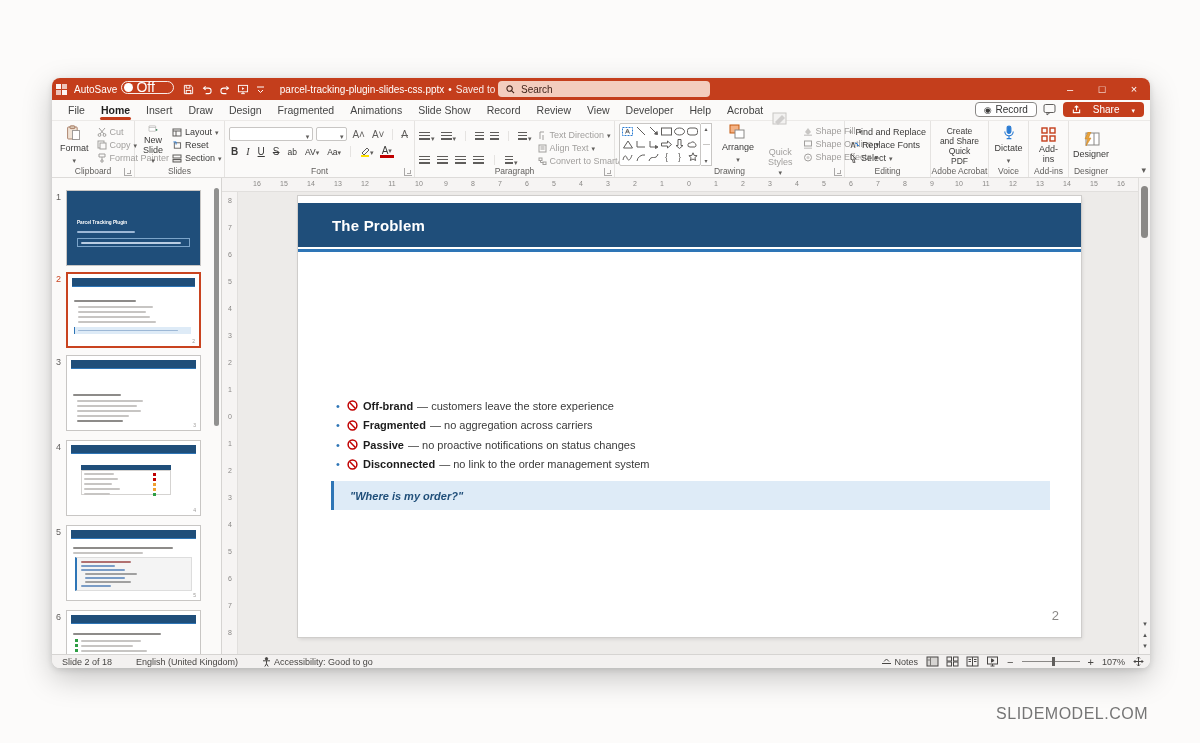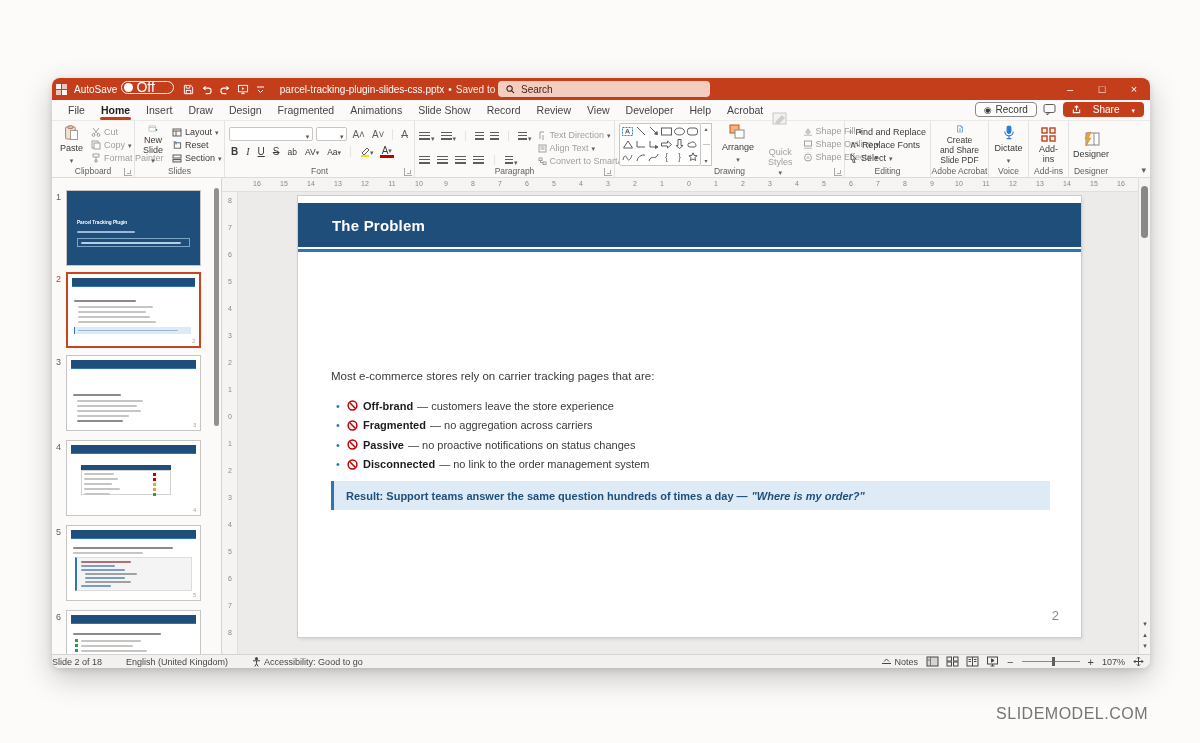--- a/index.html
+++ b/index.html
@@ -86,21 +86,21 @@
   .callout { position:absolute; left:33px; top:285px; width:719px; height:29px; background:#deebf7; border-left:3px solid #2e75b6; display:flex; align-items:center; padding-left:12px; font-size:11px; font-weight:bold; color:#1f4e79; }
   .callout i { margin-left:4px; }
   .pagenum { position:absolute; right:22px; bottom:14px; font-size:13px; color:#8a8886; }
 
   .vscroll { position:absolute; right:0; top:0; width:12px; bottom:0; background:#f6f4f3; border-left:1px solid #e1dfdd; }
   .vthumb { position:absolute; left:2px; top:8px; width:7px; height:52px; background:#8a8886; border-radius:4px; }
   .vs-arrows { position:absolute; left:0; bottom:4px; width:12px; display:flex; flex-direction:column; align-items:center; gap:3px; font-size:7px; color:#555; }
 
   
   .statusbar { position:absolute; left:0; bottom:0; right:0; height:14px; background:#f3f1f0; border-top:1px solid #d6d4d2; display:flex; align-items:center; font-size:9px; color:#484644; }
-  .sb-item { white-space:nowrap; display:flex; align-items:center; gap:3px; }
+  .sb-item { margin-left:10px; white-space:nowrap; display:flex; align-items:center; gap:3px; }
   .sb-right { position:absolute; right:6px; display:flex; align-items:center; gap:8px; }
   .sb-views { display:flex; align-items:center; gap:7px; }
   .zoomline { width:58px; height:1px; background:#8a8886; position:relative; }
   .zoomknob { position:absolute; left:52%; top:-4px; width:3px; height:9px; background:#605e5c; }
 
   .watermark { position:absolute; right:52px; top:705px; font-size:16px; color:#757575; letter-spacing:.5px; }
 
   svg { display:block; }
 </style>
 </head>
@@ -214,21 +214,21 @@
     <div class="ribbon">
 
       <div class="grp" style="width:83px;">
         <div style="display:flex; gap:4px; height:100%;">
           <div class="bigbtn">
             <svg width="18" height="20" viewBox="0 0 18 20" stroke="#9a6a4f" fill="#f0e3d6" stroke-width="1">
                 <rect x="1" y="2.5" width="12" height="15" rx="1"></rect>
                 <rect x="4" y="1" width="6" height="3.5" rx="1" fill="#d9c6b4"></rect>
                 <rect x="7" y="7" width="9" height="11" fill="#fff" stroke="#8a8886"></rect>
               </svg>
-            <span>Paste</span>
+            <span>Format</span>
               <span class="da"></span>
           </div>
           <div class="minicol">
             <div class="minirow dim">
               <svg width="10" height="10" viewBox="0 0 10 10" stroke="#a19f9d" fill="none" stroke-width="1">
                   <path d="M2 1l5 6M8 1L3 7"></path>
                   <circle cx="2.5" cy="8" r="1.4"></circle>
                   <circle cx="7.5" cy="8" r="1.4"></circle>
                 </svg>
               <span>Cut</span>
@@ -572,21 +572,21 @@
         <span class="grp-label">Editing</span>
       </div>
 
       <div class="grp" style="width:58px;">
         <div class="bigbtn" style="height:100%;">
           <svg width="16" height="16" viewBox="0 0 16 16" stroke="#2b7cd3" fill="none" stroke-width="1.2">
               <path d="M3 1.5h7l3 3V14H3z"></path>
               <path d="M10 1.5v3h3"></path>
               <path d="M8 6v5M6 9.5L8 11.5l2-2" stroke="#2b7cd3"></path>
             </svg>
-          <span style="font-size:8.5px;"><span>Create and Share</span><br><span>Slide PDF</span></span>
+          <span style="font-size:8.5px;"><span>Create and Share</span><br><span>Quick PDF</span></span>
         </div>
         <span class="grp-label">Adobe Acrobat</span>
       </div>
 
       <div class="grp" style="width:40px;justify-content:center;">
         <div class="bigbtn" style="height:100%;">
           <svg width="12" height="17" viewBox="0 0 12 17" stroke="#2b7cd3" fill="none" stroke-width="1.2">
               <rect x="4" y="1" width="4" height="8" rx="2" fill="#2b7cd3"></rect>
               <path d="M1.5 7a4.5 4.5 0 0 0 9 0M6 11.5V14M3.5 14.5h5"></path>
             </svg>
@@ -780,21 +780,20 @@
             <span class="vnum" style="top: 386px;">6</span>
             <span class="vnum" style="top: 413px;">7</span>
             <span class="vnum" style="top: 440px;">8</span>
           </div>
         <div class="canvas">
           <div class="slide">
             <div class="band">
                 <span>The Problem</span>
               </div>
             <div class="band-underline"></div>
-            <div class="intro">Most e-commerce stores rely on carrier tracking pages that are:</div>
             <div class="bullets">
               <div class="brow">
                 <span class="bdot">•</span>
                 <svg class="noent" viewBox="0 0 12 12">
                     <circle cx="6" cy="6" r="4.8" fill="none" stroke="#c00000" stroke-width="1.6"></circle>
                     <path d="M2.8 2.8l6.4 6.4" stroke="#c00000" stroke-width="1.6"></path>
                   </svg>
                 <span class="bterm">Off-brand</span>
                   <span class="bdesc">— customers leave the store experience</span>
               </div>
@@ -820,21 +819,20 @@
                 <span class="bdot">•</span>
                 <svg class="noent" viewBox="0 0 12 12">
                     <circle cx="6" cy="6" r="4.8" fill="none" stroke="#c00000" stroke-width="1.6"></circle>
                     <path d="M2.8 2.8l6.4 6.4" stroke="#c00000" stroke-width="1.6"></path>
                   </svg>
                 <span class="bterm">Disconnected</span>
                   <span class="bdesc">— no link to the order management system</span>
               </div>
             </div>
             <div class="callout">
-              <span>Result: Support teams answer the same question hundreds of times a day —</span>
                 <i>"Where is my order?"</i>
             </div>
             <div class="pagenum">2</div>
           </div>
         </div>
       </div>
 
       <div class="vscroll">
         <div class="vthumb"></div>
         <div class="vs-arrows">

